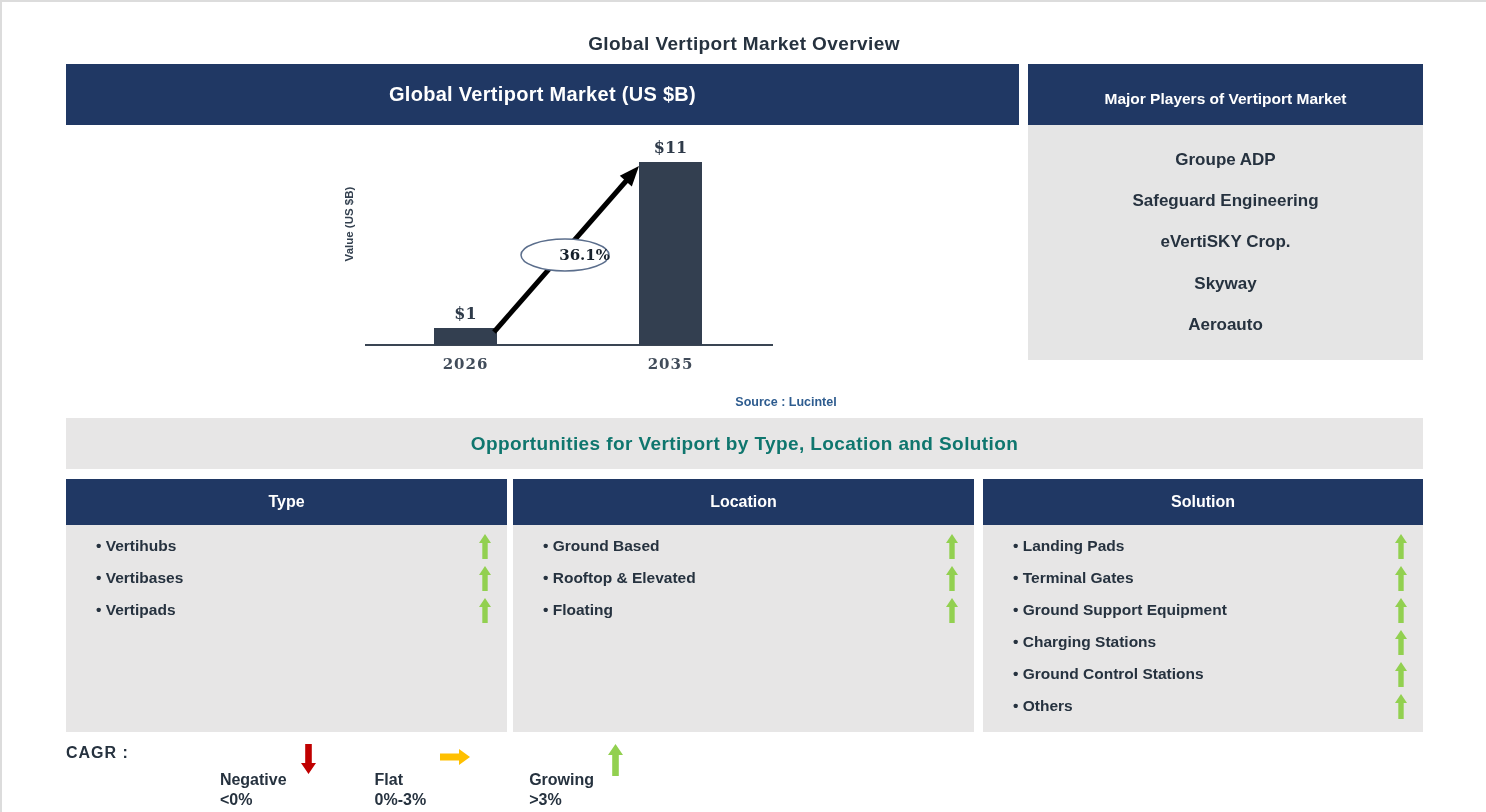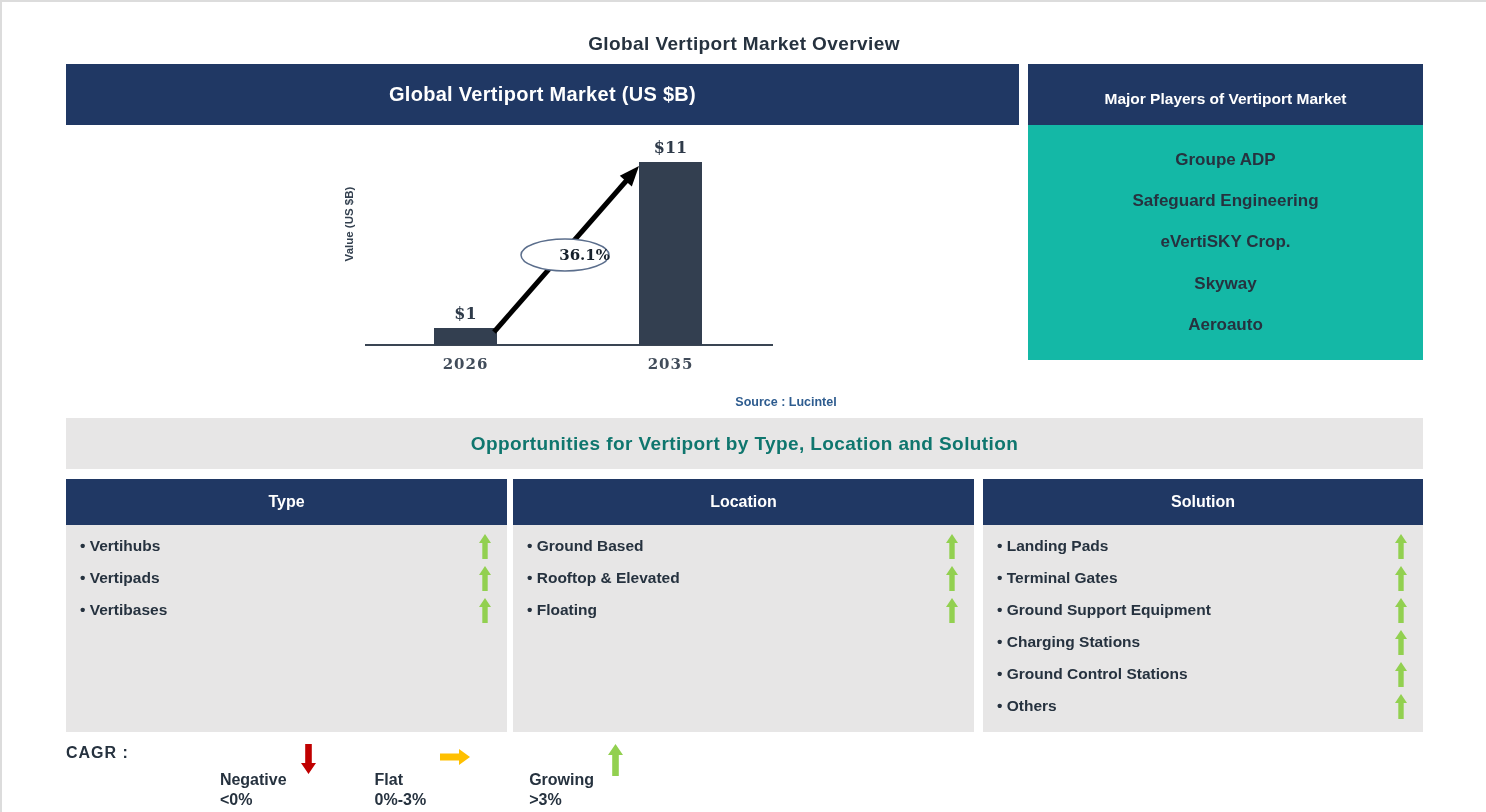--- a/index.html
+++ b/index.html
@@ -13,21 +13,21 @@
     position:absolute; left:0; top:31px; width:100%; text-align:center;
     font-size:19px; font-weight:bold; color:#26323F; letter-spacing:.4px;
   }
   
   .hdr { background:#203864; color:#fff; font-weight:bold; display:flex; align-items:center; justify-content:center; }
   .market-hdr { position:absolute; left:64px; top:62px; width:953px; height:61px; font-size:20px; letter-spacing:.3px; }
   .players-hdr { position:absolute; left:1026px; top:62px; width:395px; height:70px; font-size:15.5px; }
   
   .players-body {
     position:absolute; left:1026px; top:123px; width:395px; height:235px;
-    background:#14b8a6; display:flex; flex-direction:column; justify-content:space-around;
+    background:#e5e5e5; display:flex; flex-direction:column; justify-content:space-around;
     align-items:center; padding:14px 0;
   }
   .player { font-size:17px; font-weight:bold; color:#26323F; text-align:center; }
   
   .chart-panel { position:absolute; left:64px; top:123px; width:953px; height:287px; background:#fff; }
   .y-axis-label {
     position:absolute; left:204px; top:92px; width:160px; height:14px; text-align:center;
     transform:rotate(-90deg); font-size:11.5px; font-weight:bold; color:#33404F; white-space:nowrap;
   }
   .baseline { position:absolute; left:299px; top:219px; width:408px; height:2px; background:#3A4553; }
@@ -49,21 +49,21 @@
     display:flex; align-items:center; justify-content:center;
     font-size:19px; font-weight:bold; color:#0f766e; letter-spacing:.4px;
   }
   
   .col { position:absolute; top:477px; }
   .col-type { left:64px; width:441px; }
   .col-location { left:511px; width:461px; }
   .col-solution { left:981px; width:440px; }
   .col-hdr { height:46px; background:#203864; color:#fff; font-weight:bold; font-size:16px; display:flex; align-items:center; justify-content:center; }
   .col-body { height:207px; background:#E7E6E6; padding:5px 0 0 0; }
-  .opp-row { height:32px; display:flex; align-items:center; padding:0 16px 0 14px; }
+  .opp-row { height:32px; display:flex; align-items:center; padding:0 16px 0 30px; }
   .opp-label { flex:1; font-size:15.5px; font-weight:bold; color:#26323F; }
   .opp-label::before { content:"• "; }
   svg.green-up polygon { fill:#92D050; }
   
   .legend { position:absolute; left:64px; top:740px; display:flex; align-items:flex-start;gap:45px; }
   .legend-title { font-size:16px; font-weight:bold; color:#26323F; padding-top:2px; letter-spacing:1px; }
   .legend-item { display:flex; align-items:flex-start; }
   .legend-text { display:flex; flex-direction:column; font-size:16px; font-weight:bold; color:#26323F; line-height:20px;margin-top:28px; }
   .legend .arrow { margin:2px 0 0 14px; }
 </style>
@@ -123,28 +123,28 @@
     <div class="col-body">
 
         <div class="opp-row">
           <span class="opp-label">Vertihubs</span>
           <svg class="green-up" width="12" height="25" viewBox="0 0 12 25">
             <polygon points="6,0 12,9 8.7,9 8.7,25 3.3,25 3.3,9 0,9"></polygon>
           </svg>
         </div>
 
         <div class="opp-row">
+          <span class="opp-label">Vertibases</span>
+          <svg class="green-up" width="12" height="25" viewBox="0 0 12 25">
+            <polygon points="6,0 12,9 8.7,9 8.7,25 3.3,25 3.3,9 0,9"></polygon>
+          </svg>
+        </div>
+
+        <div class="opp-row">
           <span class="opp-label">Vertipads</span>
-          <svg class="green-up" width="12" height="25" viewBox="0 0 12 25">
-            <polygon points="6,0 12,9 8.7,9 8.7,25 3.3,25 3.3,9 0,9"></polygon>
-          </svg>
-        </div>
-
-        <div class="opp-row">
-          <span class="opp-label">Vertibases</span>
           <svg class="green-up" width="12" height="25" viewBox="0 0 12 25">
             <polygon points="6,0 12,9 8.7,9 8.7,25 3.3,25 3.3,9 0,9"></polygon>
           </svg>
         </div>
       </div>
   </div>
 
   <div class="col col-location">
     <div class="col-hdr">Location</div>
     <div class="col-body">

